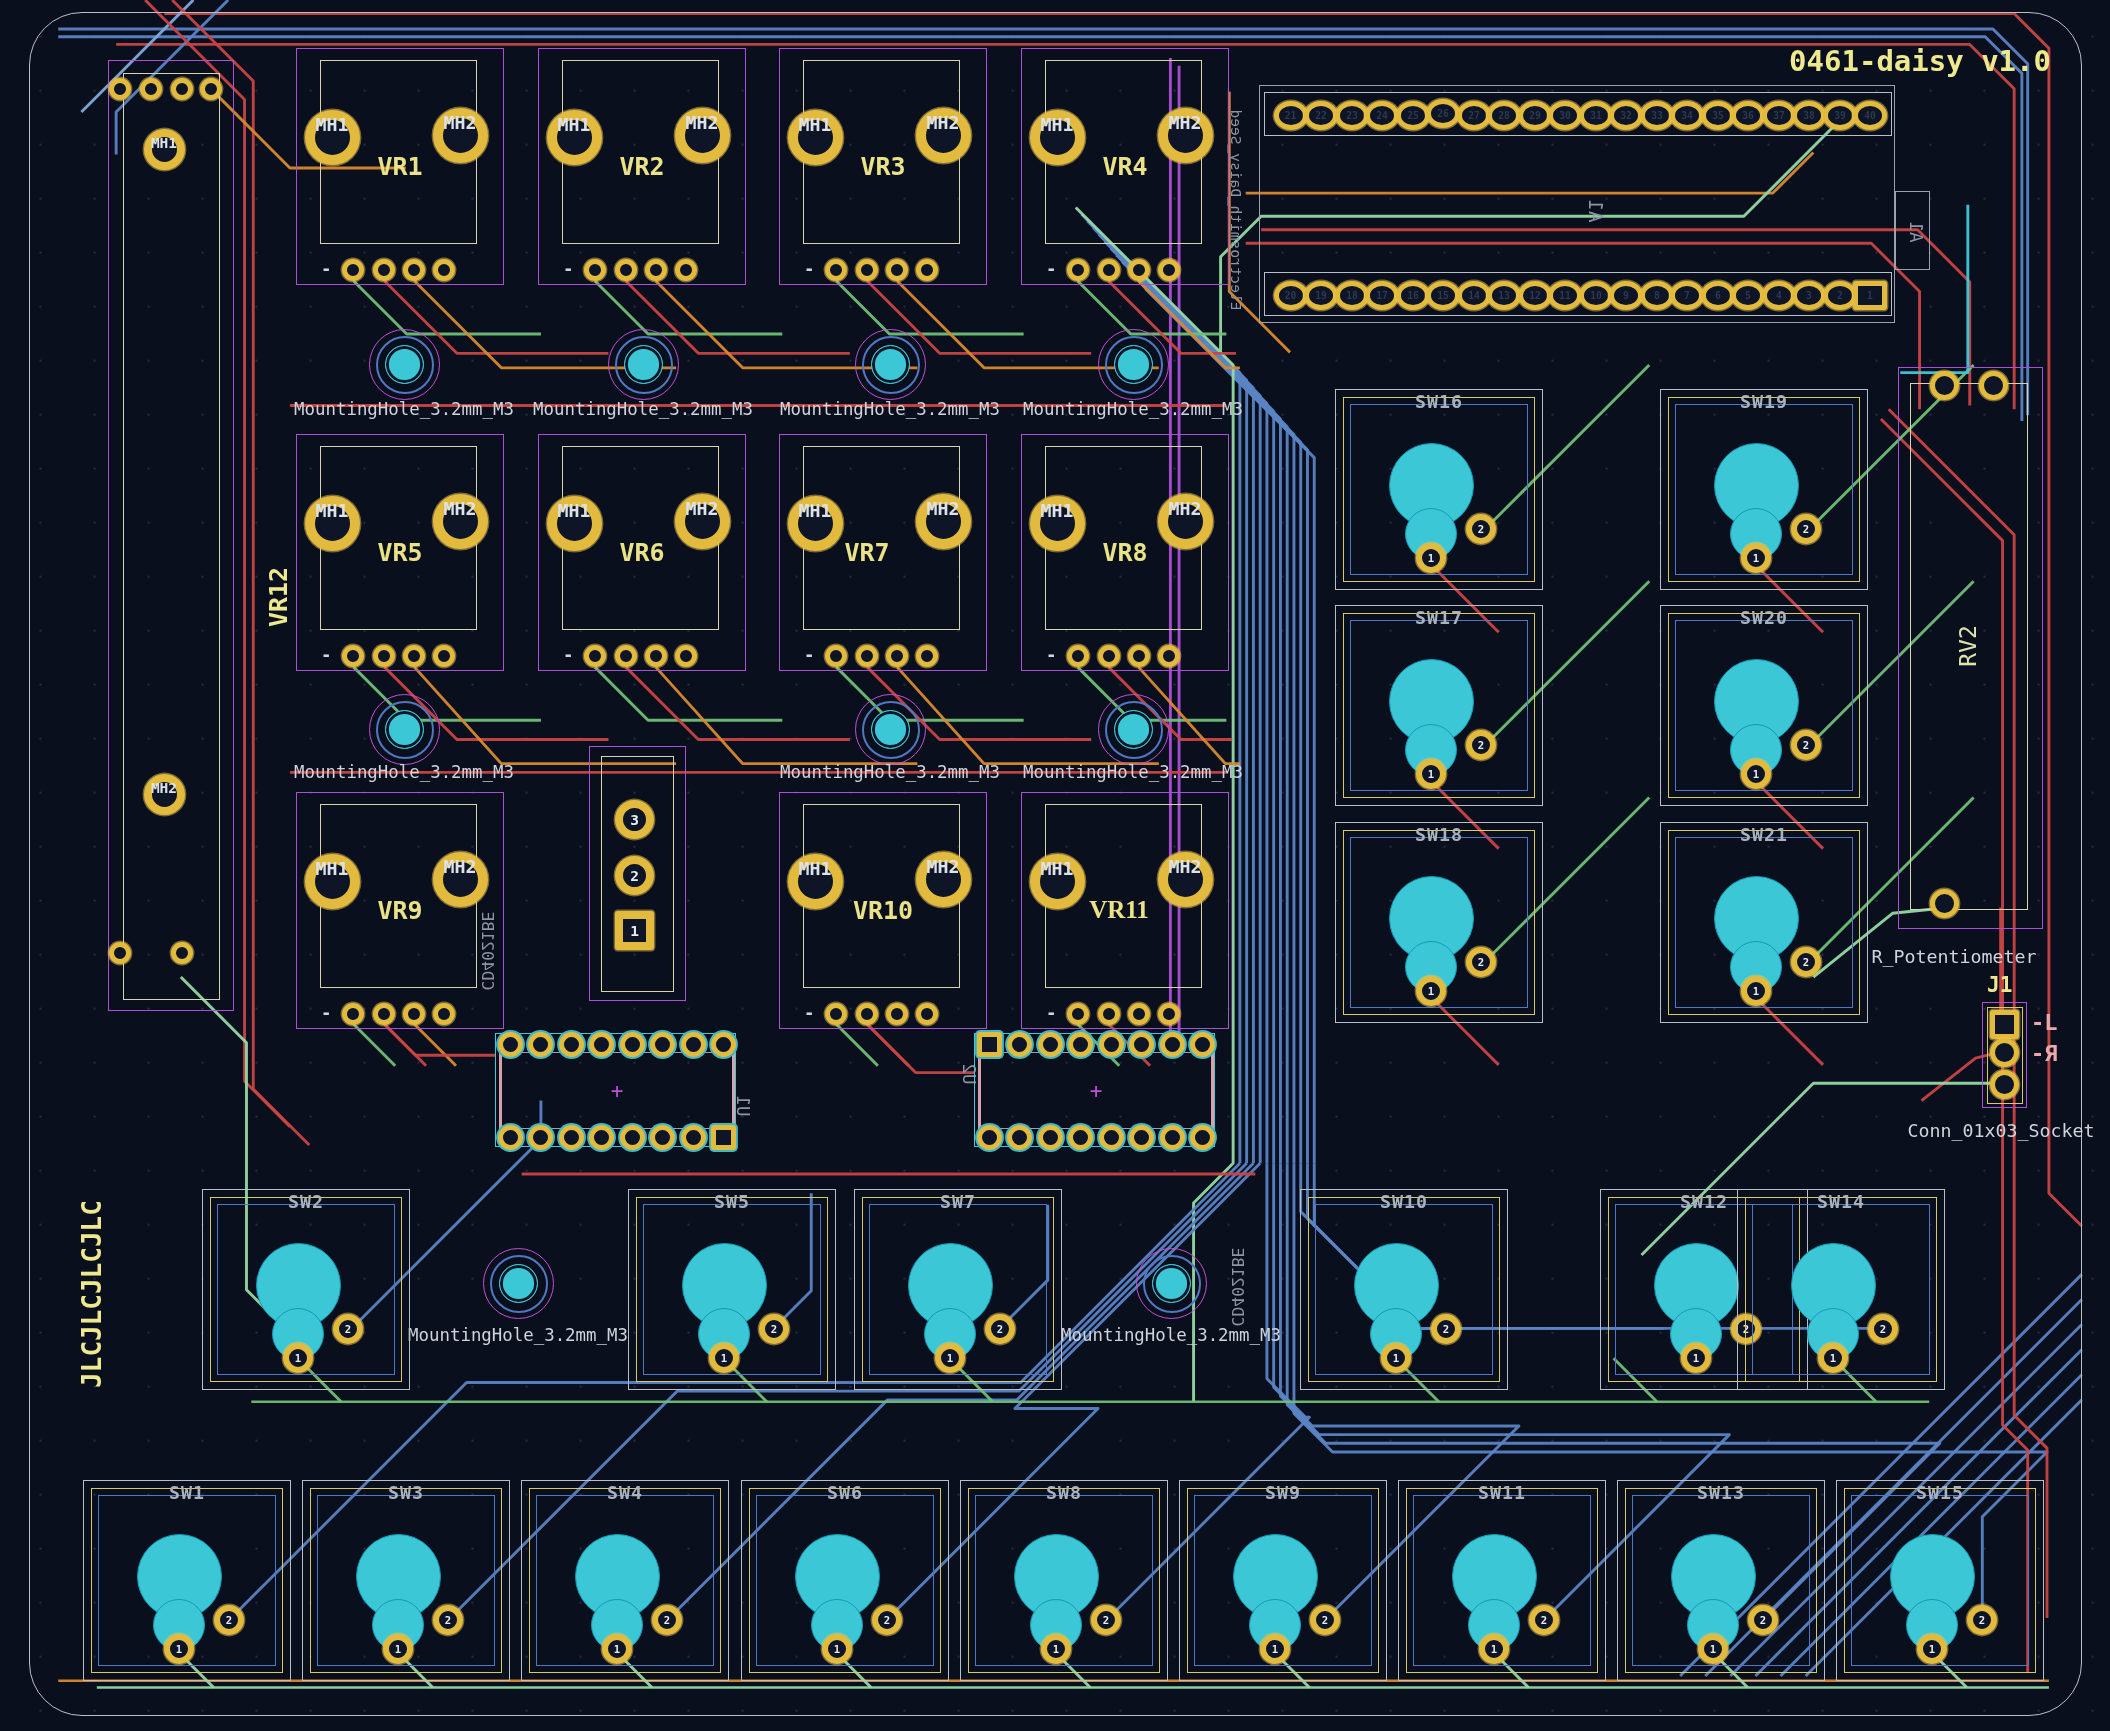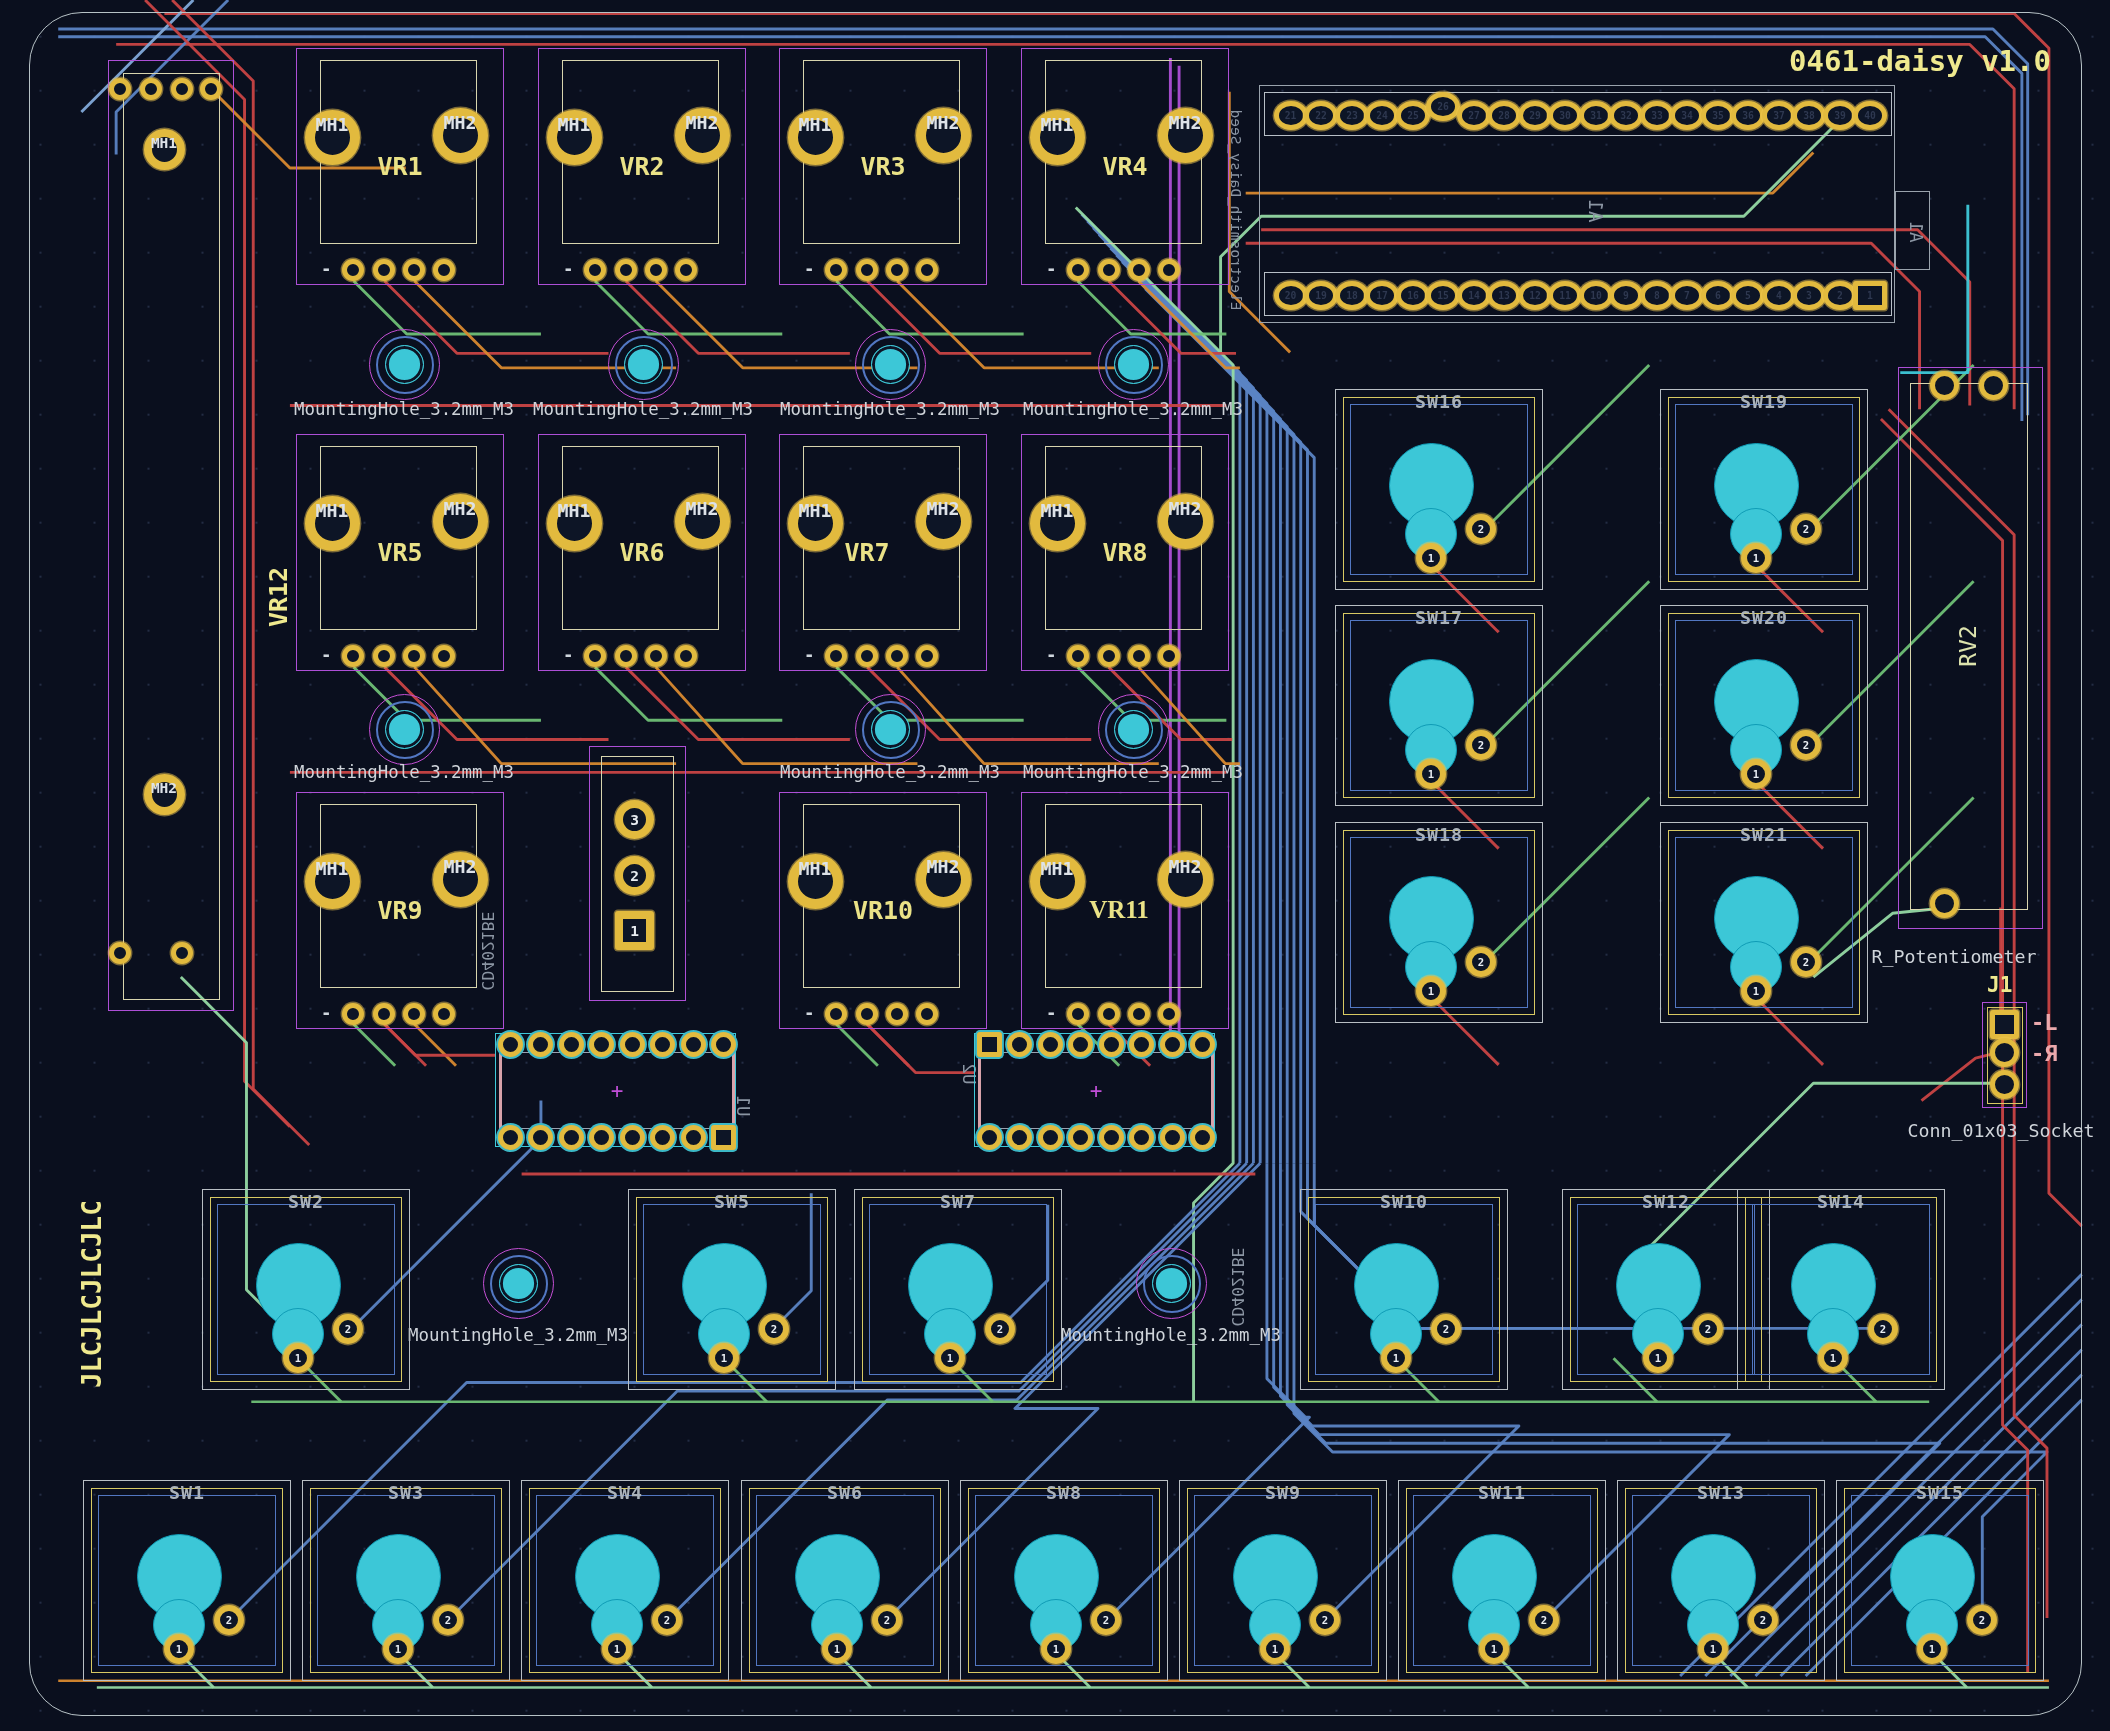--- a/index.html
+++ b/index.html
@@ -230,21 +230,21 @@
       </div>
       <div class="pad a1pad" style="left: 75px; top: 14.5px;">
         <span>23</span>
       </div>
       <div class="pad a1pad" style="left: 105px; top: 14.5px;">
         <span>24</span>
       </div>
       <div class="pad a1pad" style="left: 136px; top: 14.5px;">
         <span>25</span>
       </div>
-      <div class="pad a1pad" style="left: 166px; top: 6px; padding-left: 12px;">
+      <div class="pad a1pad" style="left: 166px; top: 13px; padding-left: 12px;">
         <span>26</span>
       </div>
       <div class="pad a1pad" style="left: 197px; top: 14.5px;">
         <span>27</span>
       </div>
       <div class="pad a1pad" style="left: 227px; top: 14.5px;">
         <span>28</span>
       </div>
       <div class="pad a1pad" style="left: 258px; top: 14.5px;">
         <span>29</span>
@@ -774,21 +774,21 @@
       <div class="sw-big"></div>
       <div class="sw-small"></div>
       <div class="pad sw-p1">
         <span>1</span>
       </div>
       <div class="pad sw-p2">
         <span>2</span>
       </div>
     </div>
 
-    <div class="sw" style="left: 1562px; top: 1189px;">
+    <div class="sw" style="left: 1600px; top: 1189px;">
       <div class="sw-gray"></div>
       <div class="sw-yellow"></div>
       <div class="sw-blue"></div>
       <div class="sw-ref">SW12</div>
       <div class="sw-big"></div>
       <div class="sw-small"></div>
       <div class="pad sw-p1">
         <span>1</span>
       </div>
       <div class="pad sw-p2">

